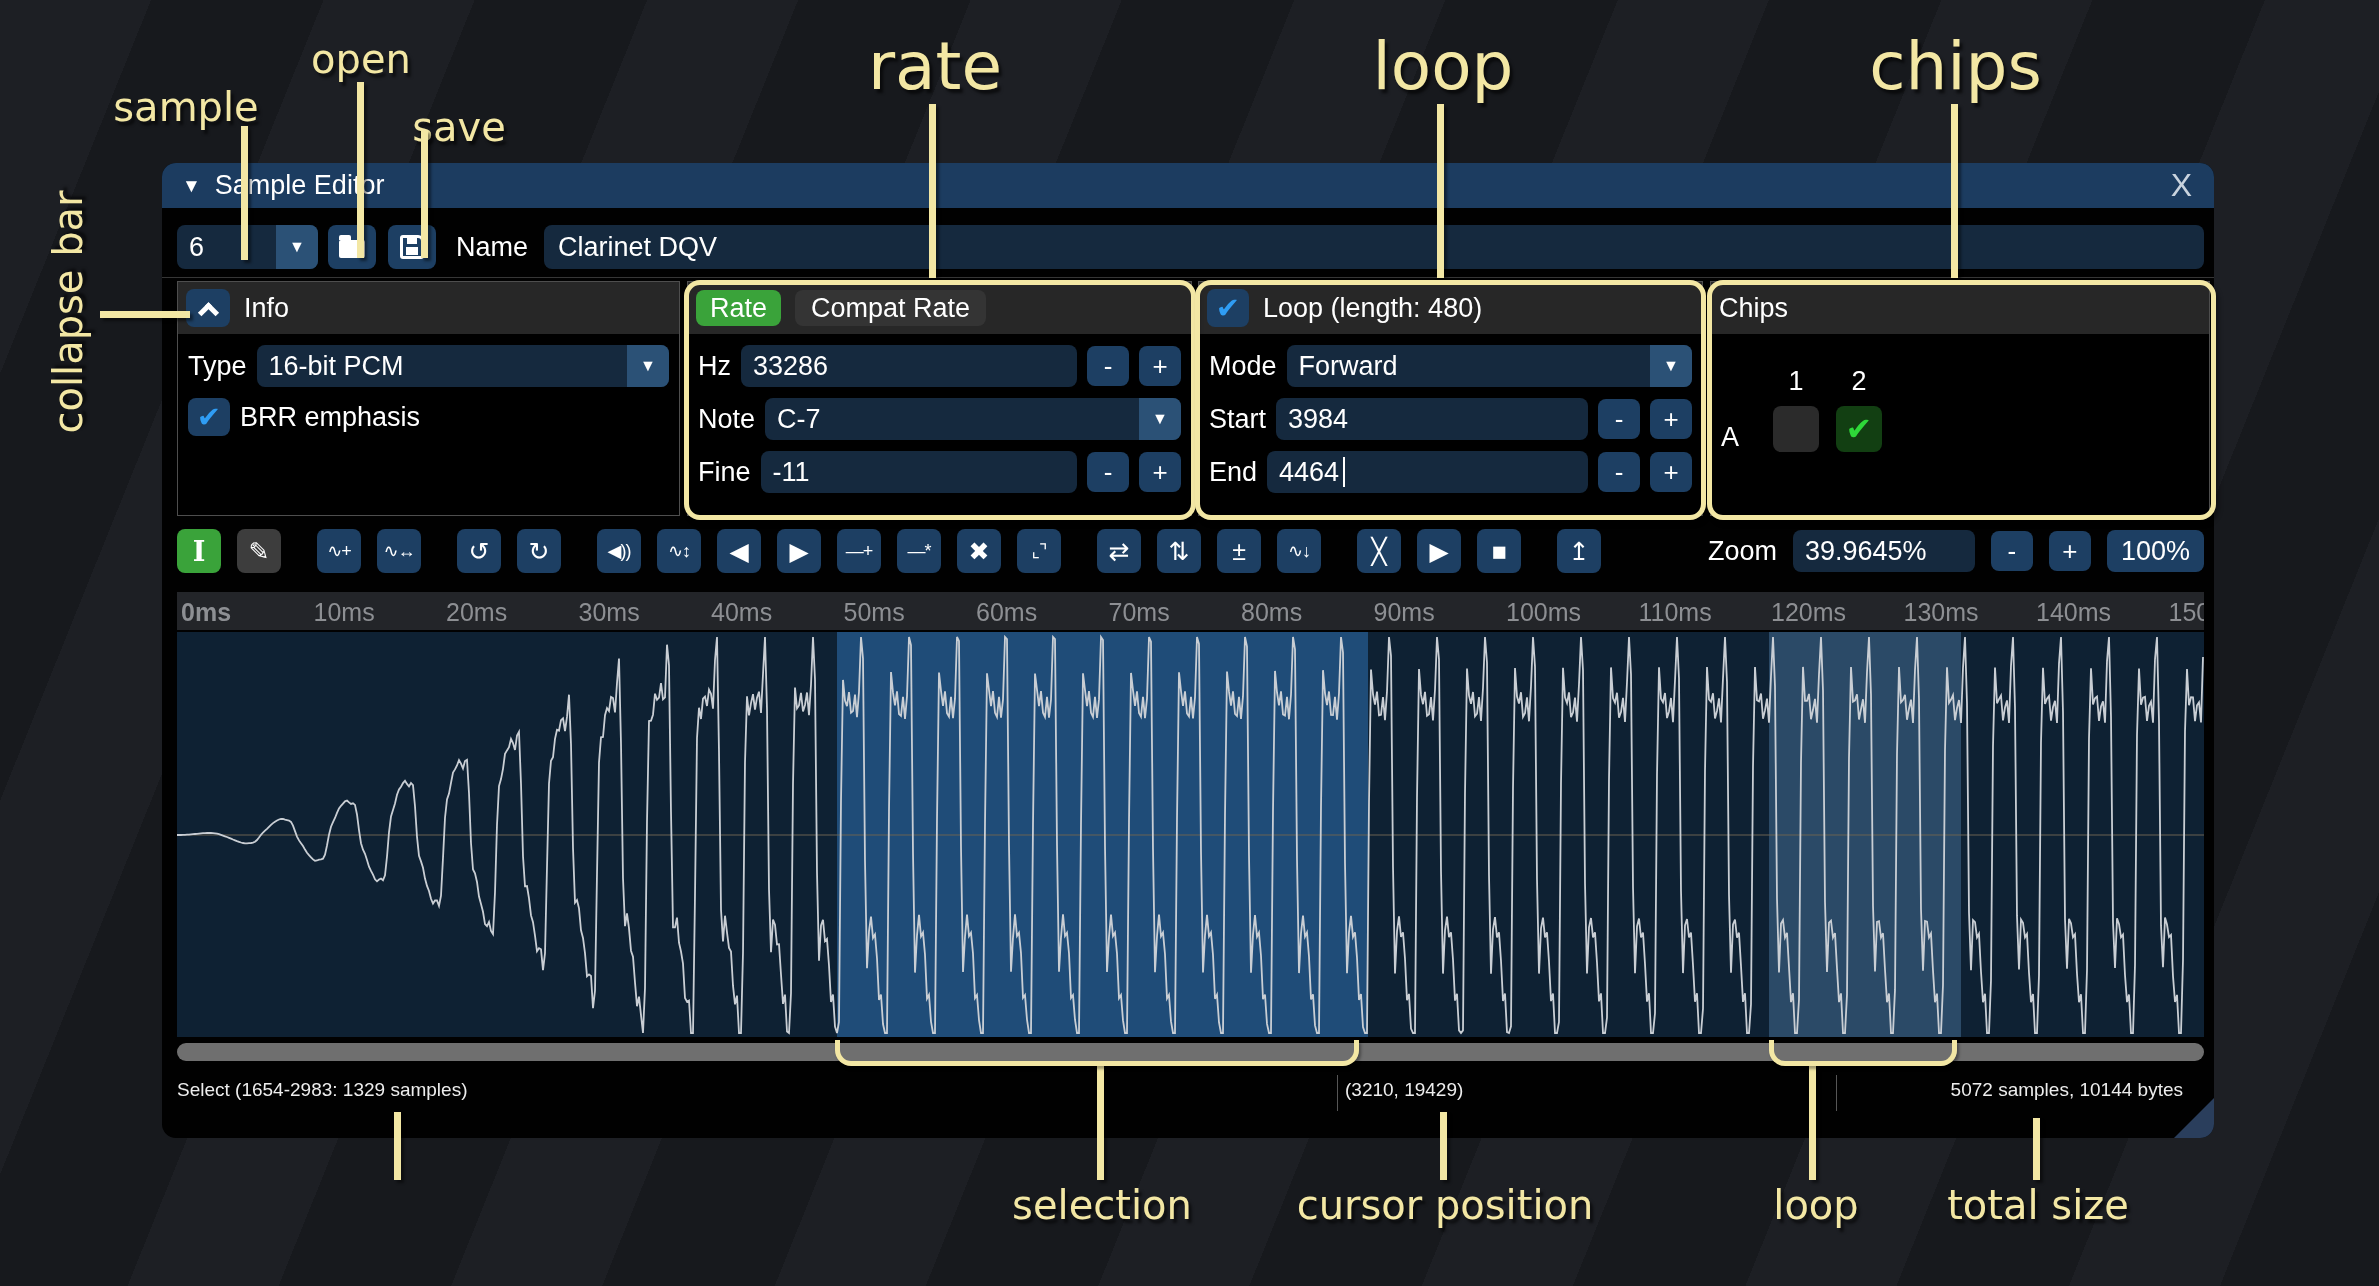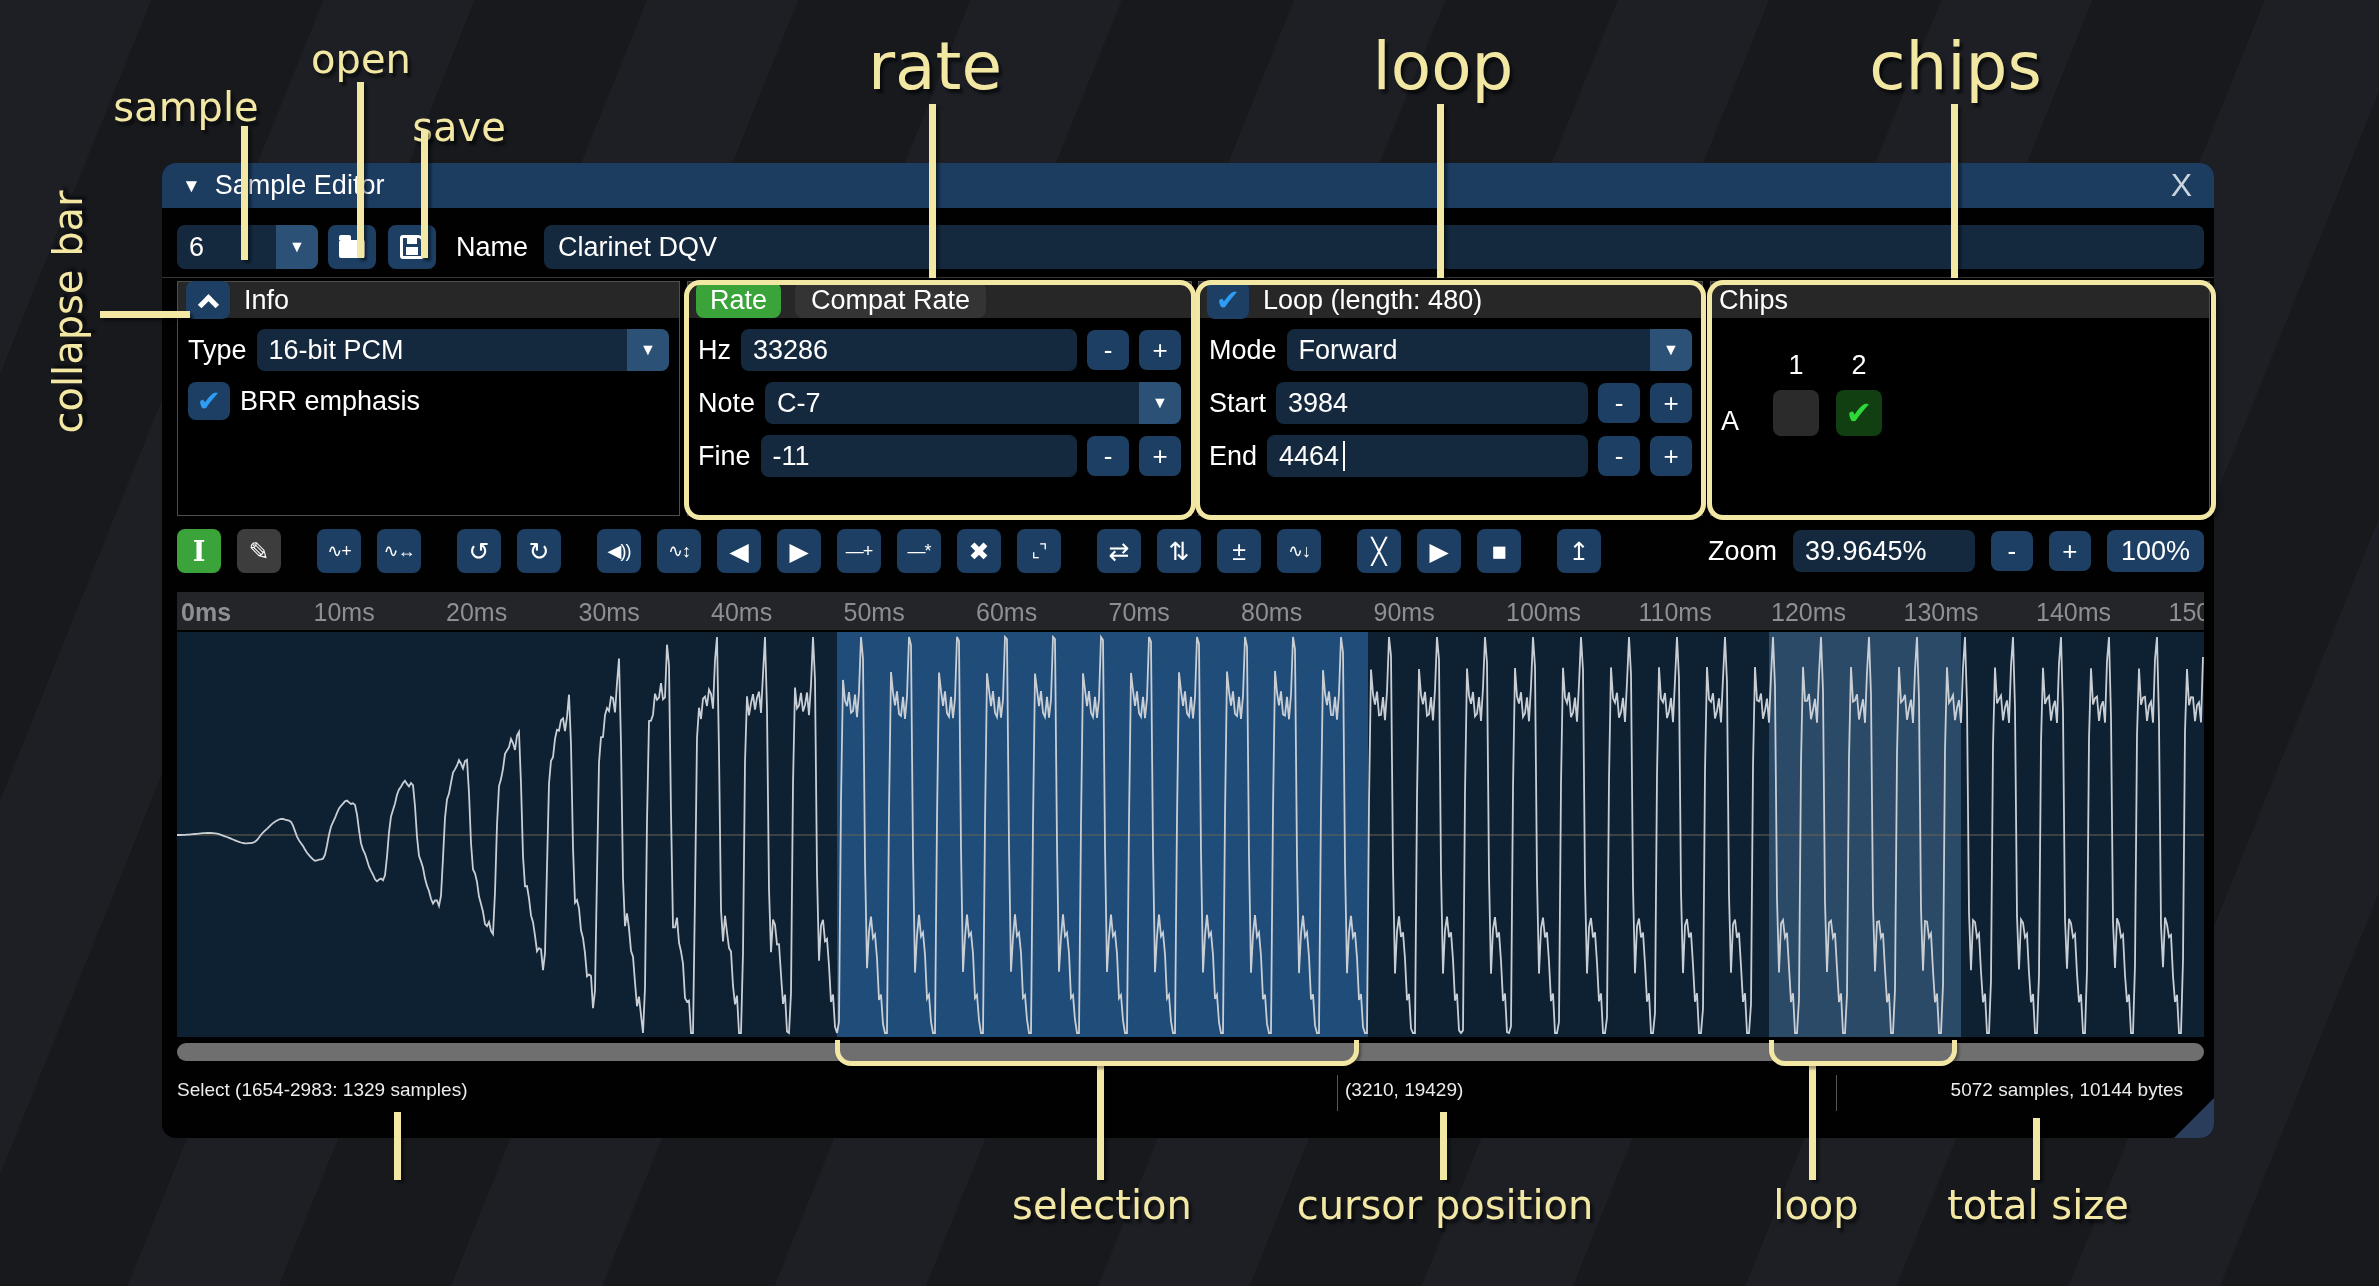--- a/index.html
+++ b/index.html
@@ -30,21 +30,21 @@
   .icon-floppy::after { content:""; position:absolute; left:3px; bottom:1px; width:12px; height:8px; background:#fff; }
   #name-input { flex:1; height:44px; background:#15293e; border-radius:8px; display:flex; align-items:center; padding-left:14px; }
   #row1 .gap10{width:10px;} #row1 .gap12{width:12px;} #row1 .gap20{width:20px;} #row1 .gap16{width:16px;}
   #hsep { position:absolute; left:0; top:114px; width:100%; height:1px; background:#363636; }
   
   .panel { position:absolute; top:118px; height:235px; background:#000; border:1px solid #4e4e4e; color:#fff; font-size:27px; }
   #panel-info  { left:15px;   width:503px; }
   #panel-rate  { left:525px;  width:505px; }
   #panel-loop  { left:1036px; width:505px; }
   #panel-chips { left:1548px; width:500px; }
-  .phead { height:36px; background:#272727; display:flex; align-items:center; gap:14px; padding:0 8px; }
+  .phead { height:52px; background:#272727; display:flex; align-items:center; gap:14px; padding:0 8px; }
   .chevbtn { width:44px; height:38px; background:#1d3f63; border-radius:8px; display:flex; align-items:center; justify-content:center; }
   .chev { width:15px; height:15px; border-left:5px solid #fff; border-top:5px solid #fff; transform:rotate(45deg) translate(3px,3px); }
   .checkbox { width:42px; height:38px; background:#1d3f63; border-radius:8px; display:flex; align-items:center; justify-content:center; color:#2f9df4; font-size:29px; }
   .prow { display:flex; align-items:center; margin:11px 10px 0 10px; gap:10px; }
   .plabel { white-space:nowrap; }
   .field { flex:1; height:42px; background:#15293e; border-radius:8px; display:flex; align-items:center; padding:0 12px; overflow:hidden; }
   .selectc { flex:1; height:42px; background:#15293e; border-radius:8px; display:flex; overflow:hidden; }
   .selectc .sval { flex:1; display:flex; align-items:center; padding-left:12px; }
   .selectc .sarrow { width:42px; background:#2b5176; display:flex; align-items:center; justify-content:center; font-size:16px; }
   .sq { width:42px; height:40px; background:#1d3f63; border-radius:8px; display:flex; align-items:center; justify-content:center; font-size:26px; flex:none; }

